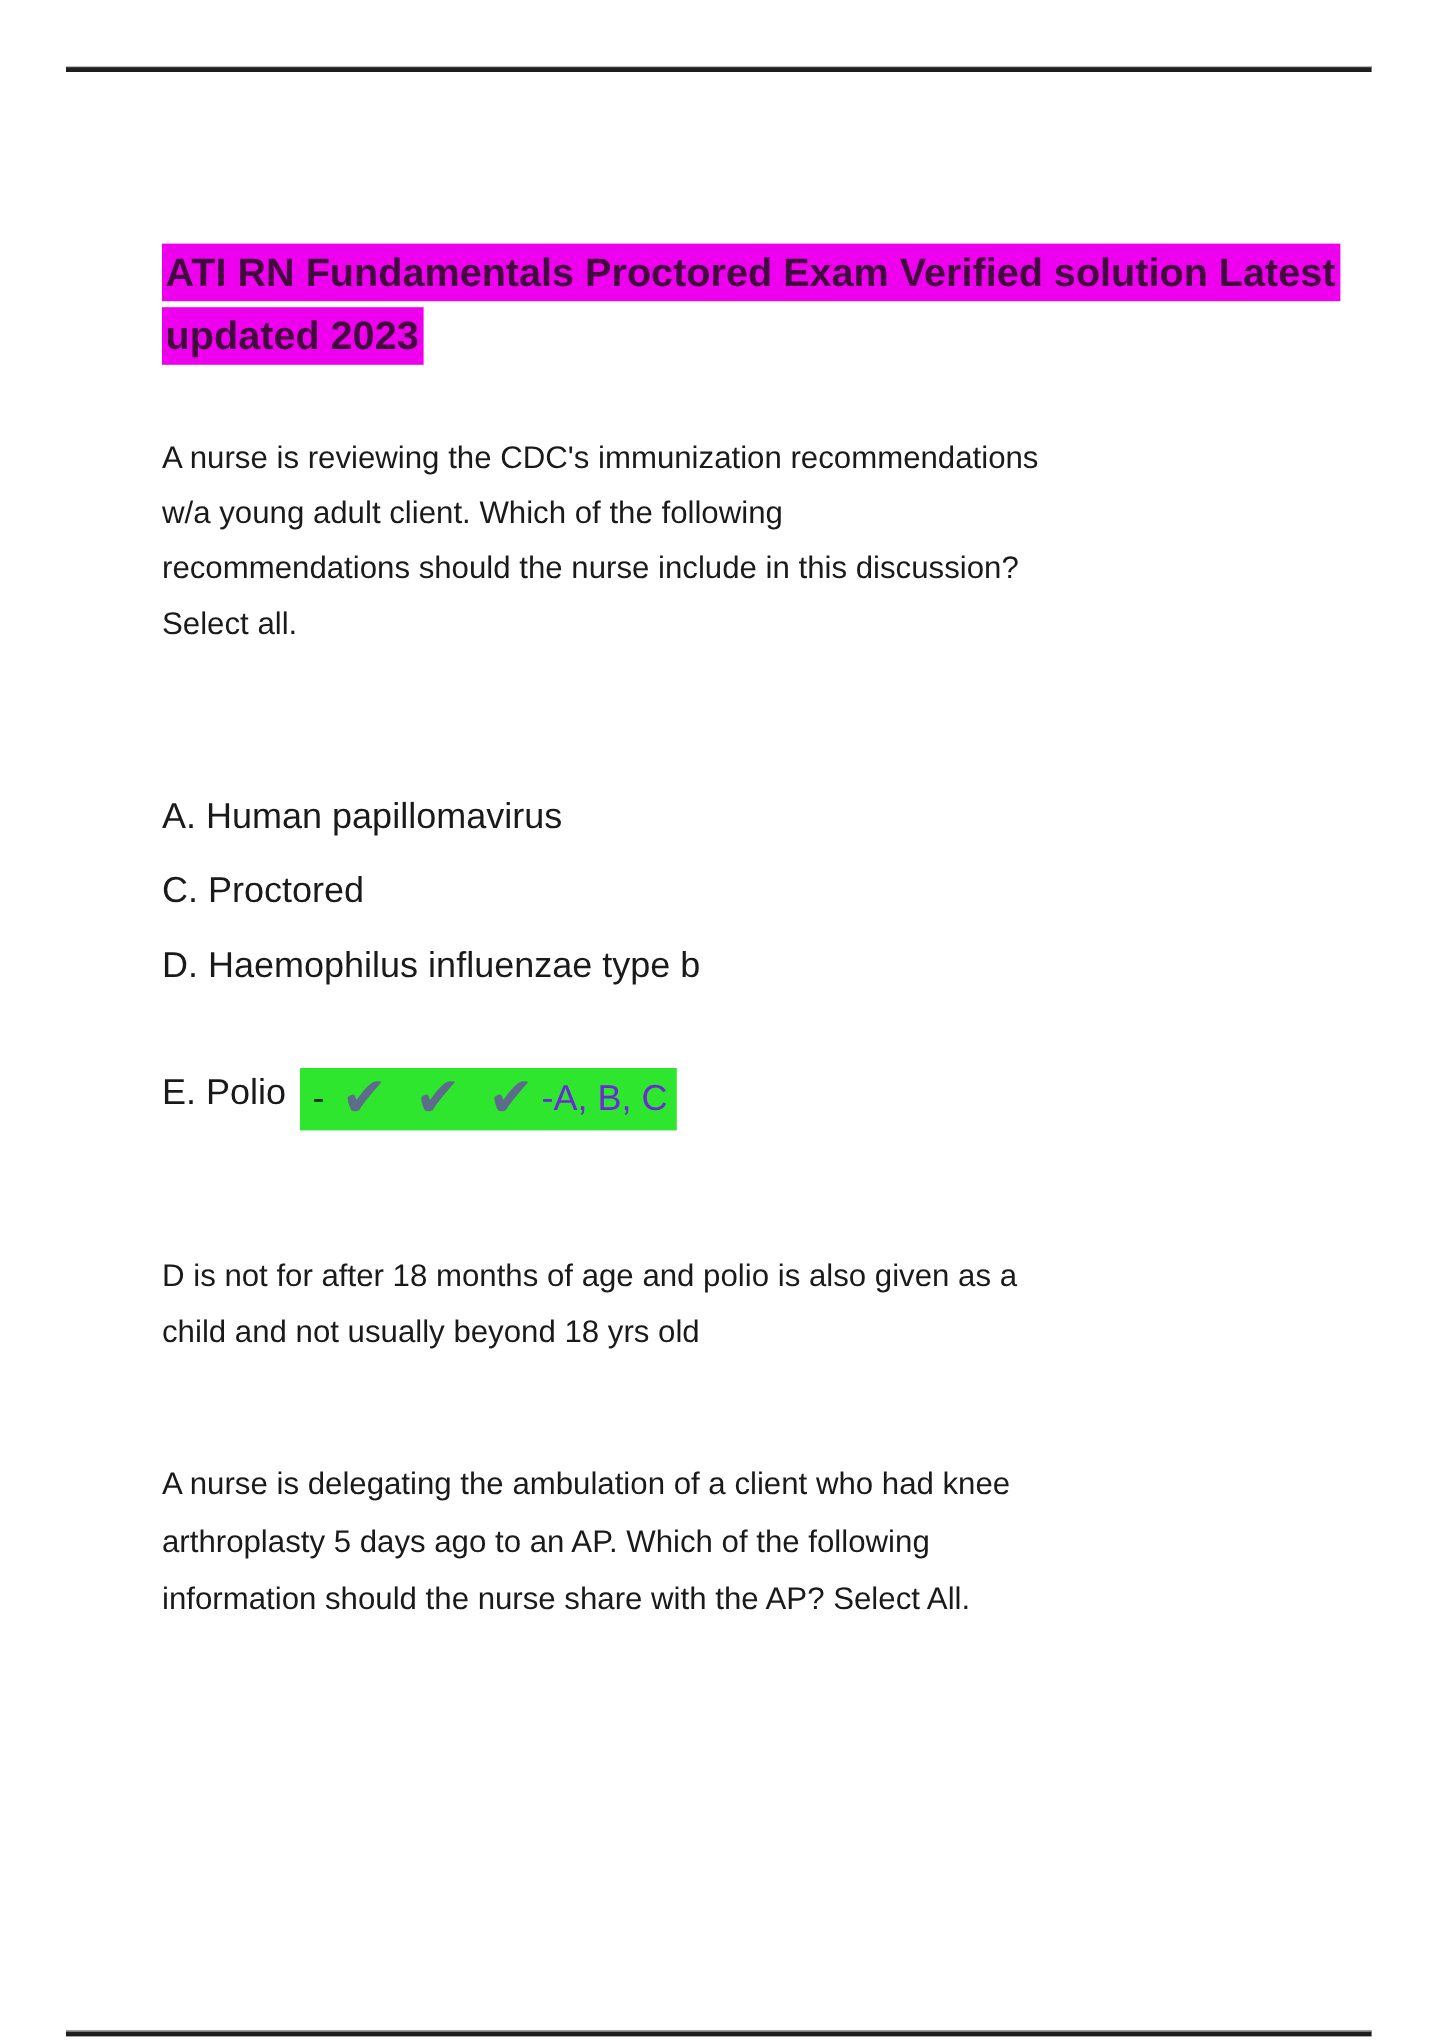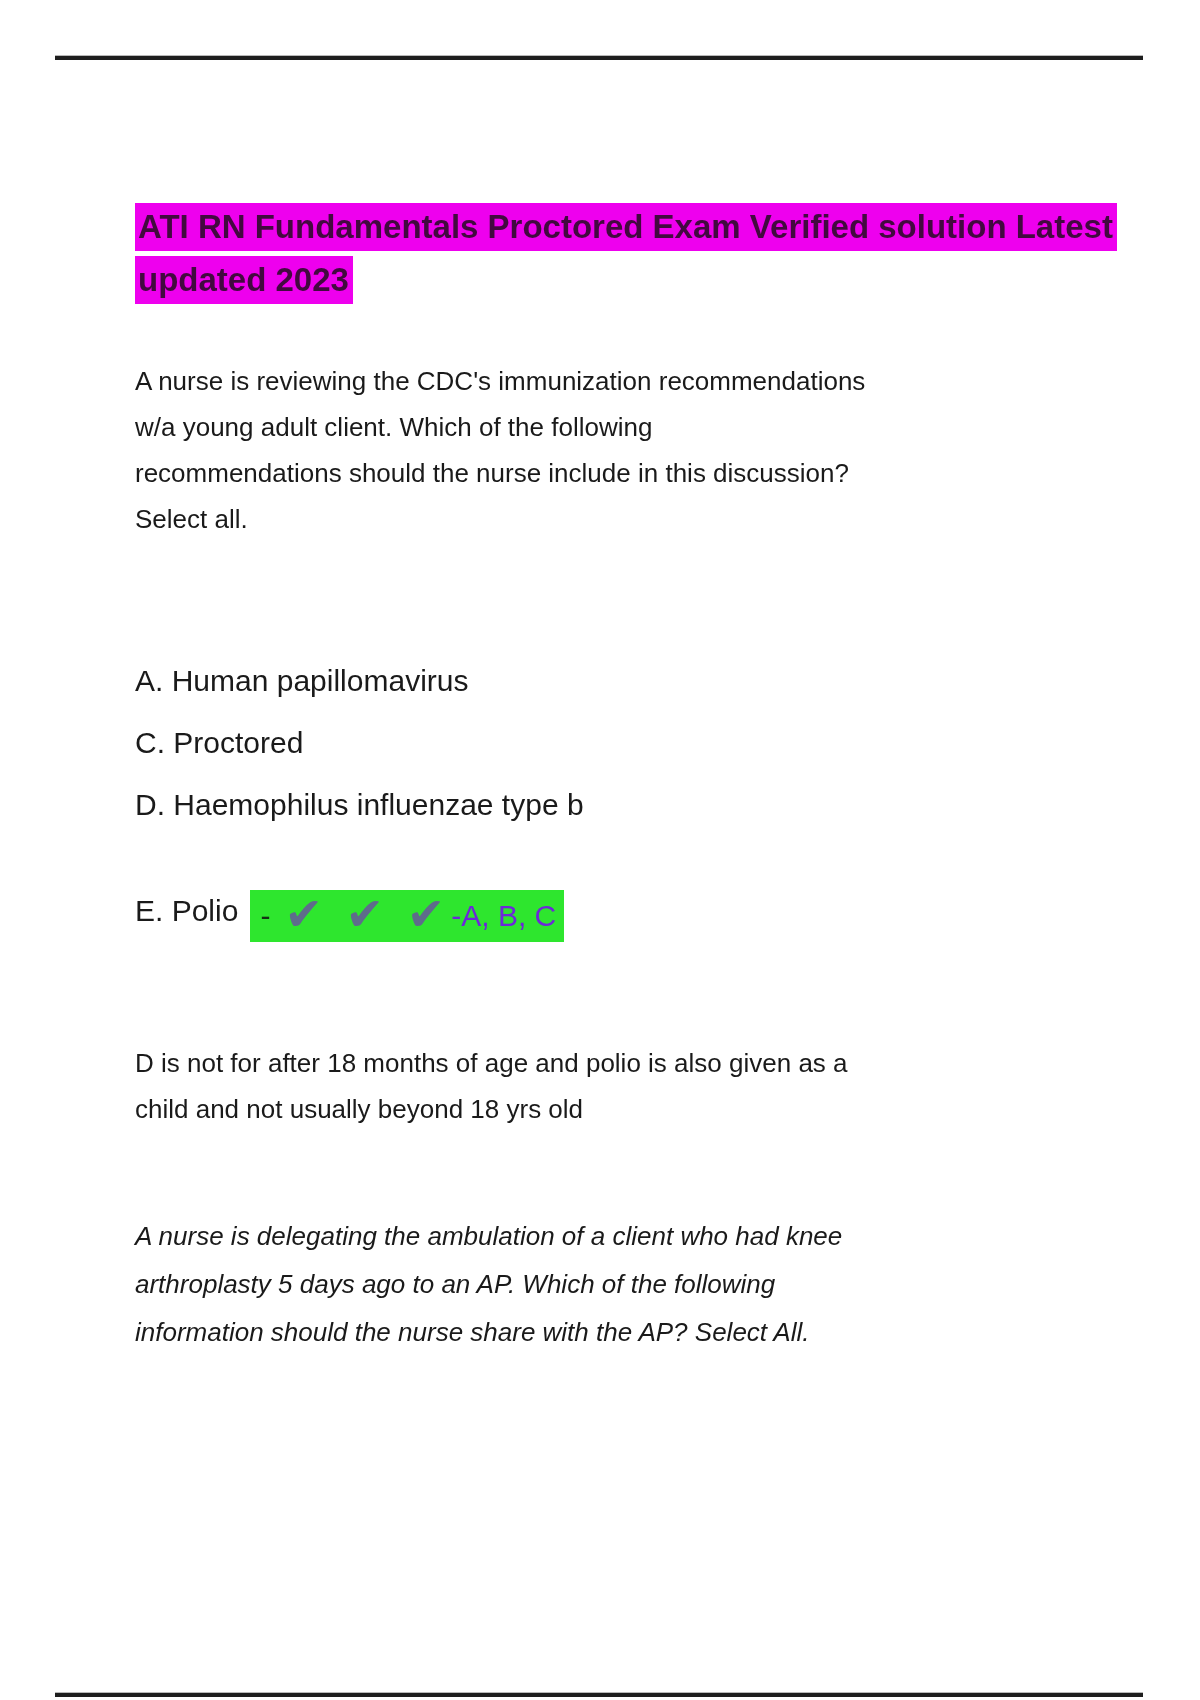--- a/index.html
+++ b/index.html
@@ -45,21 +45,21 @@
     position: absolute;
     left: 135px;
     width: 1040px;
     font-size: 26px;
     line-height: 46px;
     white-space: pre;
     color: #1a1a1a;
   }
   .q1 { top: 358px; }
   .explanation { top: 1040px; }
-  .q2 { top: 1212px; line-height: 48px; font-style: italic; }
+  .q2 { top: 1212px; line-height: 48px; }
 
   .options {
     position: absolute;
     left: 135px;
     top: 650px;
     width: 1040px;
   }
   .opt {
     height: 62px;
     line-height: 62px;

